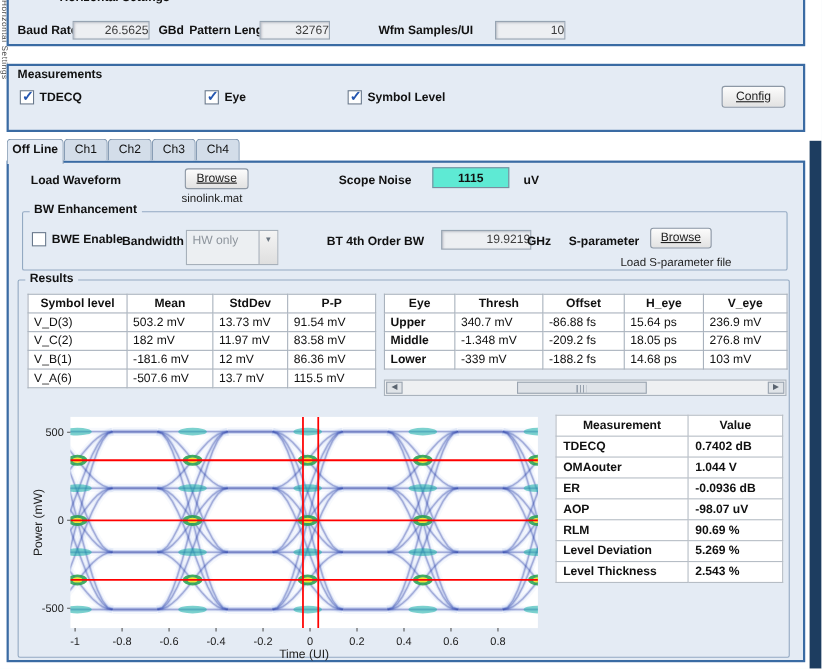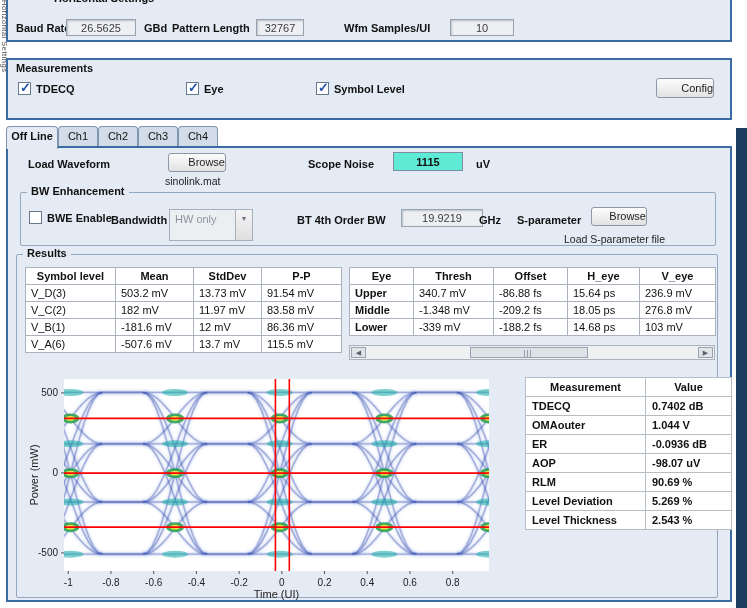--- a/index.html
+++ b/index.html
@@ -11,31 +11,31 @@
   }
   .panel { position:absolute; background:#e4ebf4; border:2px solid #3a6ba3; }
   .gbox  { position:absolute; border:1px solid #93a9c2; border-radius:2px; }
   .glabel{ position:absolute; top:-8px; left:6px; background:#e4ebf4; padding:0 4px;
            font-weight:bold; white-space:nowrap; }
   .lbl { position:absolute; font-weight:bold; white-space:nowrap; }
   .txt { position:absolute; white-space:nowrap; }
   .small { font-size:10.5px; color:#222; }
   input.rofield {
     position:absolute; background:#edeff2; border:1px solid #97a4b2;
-    box-shadow:inset 1px 1px 2px rgba(60,70,90,.28); text-align:center;
+    box-shadow:inset 1px 1px 2px rgba(60,70,90,.28); text-align:right;
     color:#3c3c3c; font:11px "Liberation Sans",sans-serif; padding:0;
   }
   input.efield {
     position:absolute; background:#5eead4; border:1px solid #7d8c9e;
     text-align:center; font:bold 11px "Liberation Sans",sans-serif; padding:0; color:#111;
   }
   .btn {
     position:absolute; background:linear-gradient(#fcfcfc,#e2e2e2);
-    border:1px solid #8d98a5; border-radius:3px; text-align:right;
-    color:#222; cursor:pointer;
+    border:1px solid #8d98a5; border-radius:3px; text-align:center;
+    color:#222; cursor:pointer;text-decoration:underline;
   }
   .cb { position:absolute; display:flex; align-items:center; gap:5px; }
   .cbbox { width:13px; height:13px; background:#fff; border:1px solid #68788c; position:relative; flex:0 0 13px; }
   .cbbox.on::after { content:"✓"; position:absolute; left:1px; top:-3px; font-size:13px; font-weight:bold; color:#2456b0; }
   .cblabel { font-weight:bold; }
   .tab {
     position:absolute; top:126px; height:20px; background:#d3dde9;
     border:1px solid #7e95ae; border-bottom:none; border-radius:4px 4px 0 0;
     text-align:center; line-height:19px; cursor:pointer;
   }
@@ -45,21 +45,21 @@
   .tbl th { font-weight:bold; text-align:center; }
   .tbl td { text-align:left; }
   .sym-tbl { width:316px; }
   .sym-tbl th:nth-child(1){width:90px}.sym-tbl th:nth-child(2){width:78px}
   .sym-tbl th:nth-child(3){width:68px}.sym-tbl th:nth-child(4){width:80px}
   .eye-tbl { width:366px; }
   .eye-tbl th:nth-child(1){width:64px}.eye-tbl th:nth-child(2){width:80px}
   .eye-tbl th:nth-child(3){width:74px}.eye-tbl th:nth-child(4){width:72px}
   .eye-tbl th:nth-child(5){width:76px}
   .eye-tbl td:first-child { font-weight:bold; }
-  .mtbl { width:206px;margin-left:20px; }
+  .mtbl { width:206px; }
   .mtbl th:nth-child(1){width:120px}.mtbl th:nth-child(2){width:86px}
   .mtbl th, .mtbl td { font-weight:bold; padding:3px 6px; height:16px; border-color:#b6bdc5; }
   .mtbl th { text-align:center; }
   .dd { position:absolute; background:#eceff2; border:1px solid #a7b0ba; display:flex; }
   .ddtext { flex:1; line-height:18px; padding-left:5px; color:#8d949c; }
   .ddbtn { width:17px; border-left:1px solid #a7b0ba; background:linear-gradient(#f4f4f4,#dfdfdf);
            text-align:center; line-height:18px; color:#6c7680; font-size:7px; }
   .hscroll { position:absolute; height:15px; background:#eef0f2; border:1px solid #aab3bd; }
   .sarrow { position:absolute; top:1px; width:15px; height:11px; background:#e0e4e8; border:1px solid #9aa4b0;
             font-size:7px; line-height:10px; text-align:center; color:#5a6470; }
@@ -79,21 +79,21 @@
   <div class="left-vtext">
     <span>Horizontal Settings</span>
   </div>
 
   <div class="panel" style="left:6px;top:-22px;width:726px;height:64px">
     <div class="lbl" style="left:46px;top:12px">Horizontal Settings</div>
     <div class="lbl" style="left:8px;top:42px">Baud Rate</div>
     <input class="rofield" readonly="" style="left: 58px; top: 39px; width: 70px; height: 17px;" value="26.5625">
     <div class="lbl" style="left:136px;top:42px">GBd</div>
     <div class="lbl" style="left:164px;top:42px">Pattern Length</div>
-    <input class="rofield" readonly="" style="left: 248px; top: 39px; width: 48px; height: 17px;" value="32767">
+    <input class="rofield" readonly="" style="left: 228px; top: 39px; width: 64px; height: 17px;" value="32767">
     <div class="lbl" style="left:336px;top:42px">Wfm Samples/UI</div>
     <input class="rofield" readonly="" style="left: 442px; top: 39px; width: 64px; height: 17px;" value="10">
   </div>
 
   <div class="panel" style="left:6px;top:58px;width:726px;height:62px">
     <div class="lbl" style="left:8px;top:2px">Measurements</div>
     <div class="cb" style="left:10px;top:22px">
       <span class="cbbox on"></span>
       <span class="cblabel">TDECQ</span>
     </div>

